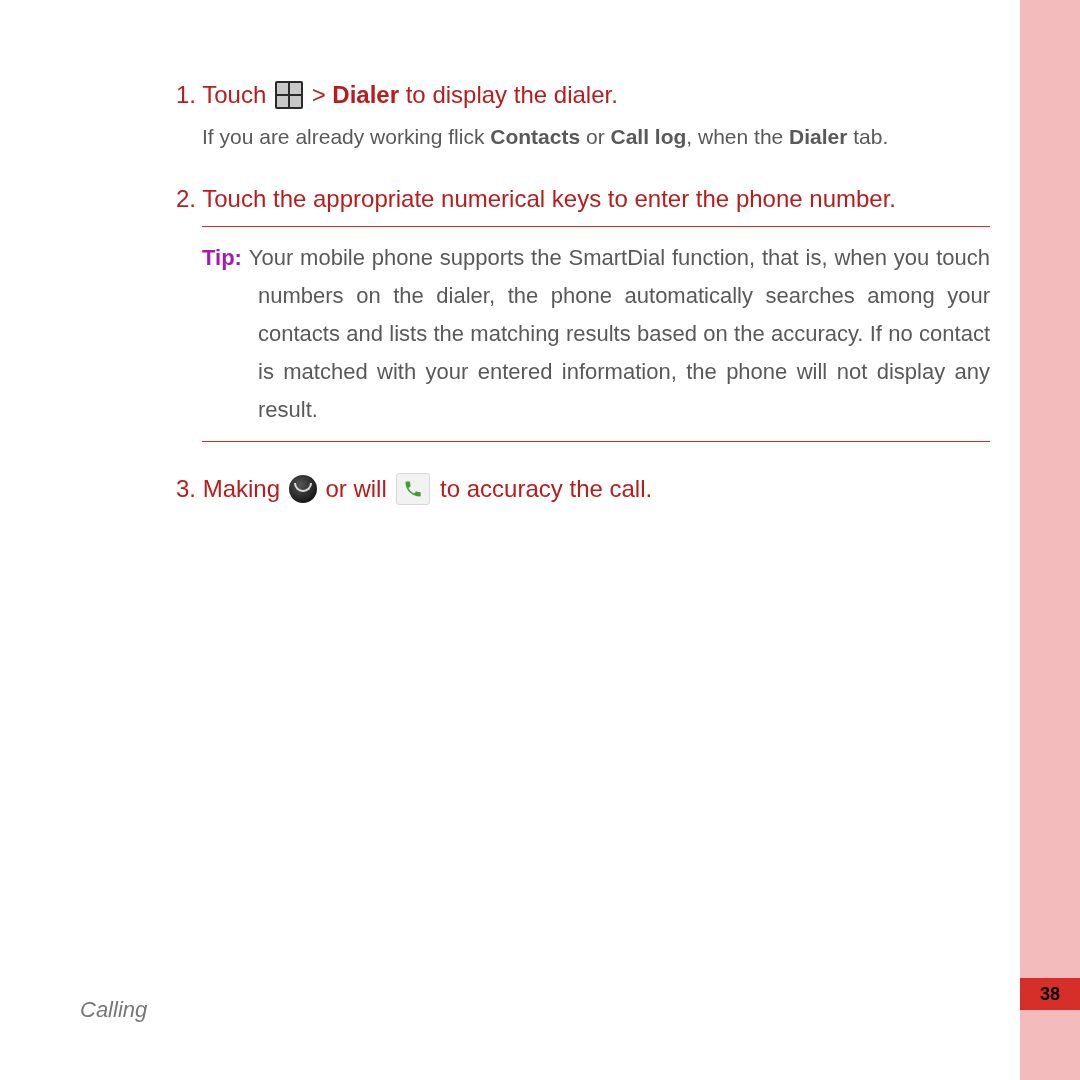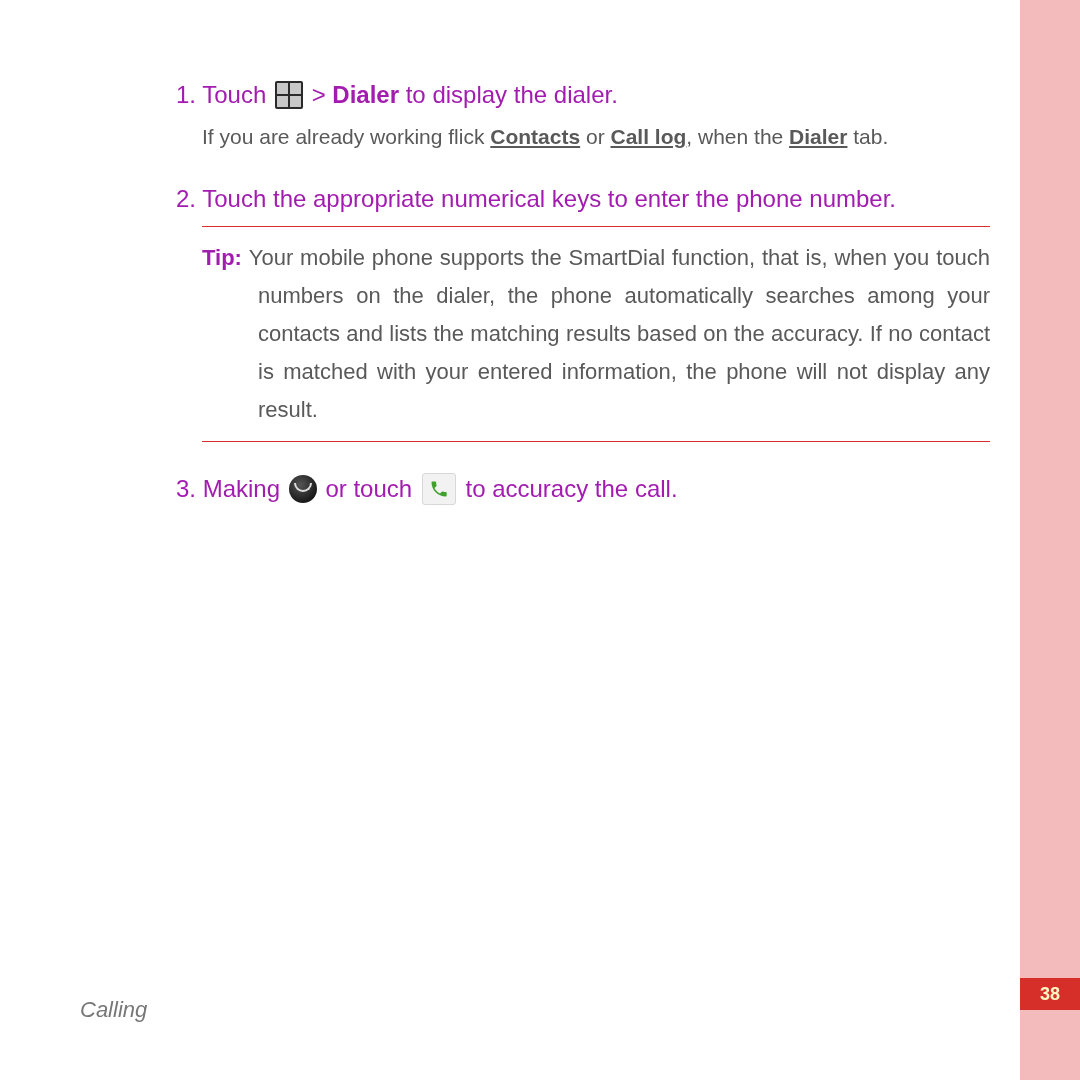--- a/index.html
+++ b/index.html
@@ -21,63 +21,63 @@
     height: 1080px;
     background: #f3bbbb;
   }
   .page-number-box {
     position: absolute;
     right: 0;
     bottom: 70px;
     width: 60px;
     height: 32px;
     background: #d62f29;
-    color: #fef9c3;
+    color: #000000;
     font-size: 18px;
     font-weight: bold;
     display: flex;
     align-items: center;
     justify-content: center;
   }
   .content {
     position: absolute;
     left: 80px;
     top: 78px;
     width: 920px;
   }
   .heading {
     font-size: 32px;
     color: #6b6b6b;
     word-spacing: 6px;
     margin-bottom: 38px;
   }
   .step {
     font-size: 24px;
-    color: #a21caf;
+    color: #b91c1c;
     line-height: 34px;
     margin-left: 122px;
     text-indent: -26px;
     padding-right: 40px;
     margin-bottom: 10px;
   }
   .step .num {
     display: inline;
   }
   .step-body {
     display: inline;
   }
   .subtext {
     font-size: 21px;
     color: #595959;
     line-height: 30px;
     margin-left: 122px;
     padding-right: 30px;
     margin-bottom: 30px;
   }
-  .subtext .bold { font-weight: bold; text-decoration: underline; }
+  .subtext .bold { font-weight: bold; }
   .tip-block {
     margin-left: 122px;
     margin-right: 10px;
     border-top: 1.5px solid #d62f29;
     border-bottom: 1.5px solid #d62f29;
     padding: 12px 0 12px 0;
     margin-bottom: 30px;
   }
   .tip-block .tip-label {
     color: #a21caf;
@@ -193,21 +193,21 @@
 
   <div class="tip-block">
     <div class="tip-text">
       <span class="tip-label">Tip:  </span><span>Your mobile phone supports the SmartDial function, that is, when you touch numbers on the dialer, the phone automatically searches among your contacts and lists the matching results based on the accuracy. If no contact is matched with your entered information, the phone will not display any result.</span>
     </div>
   </div>
 
   <div class="step">
     <span class="num">3.</span>
     <span class="step-body">
-      <span>Making </span><span class="icon-inline round-icon"></span><span> or touch </span><span class="icon-inline call-icon">
+      <span>Making </span><span class="icon-inline round-icon"></span><span> or will </span><span class="icon-inline call-icon">
           <svg width="20" height="20" viewBox="0 0 24 24">
             <path fill="#3fa02c" d="M6.6 10.8c1.4 2.8 3.8 5.1 6.6 6.6l2.2-2.2c.3-.3.7-.4 1.1-.3 1.2.4 2.4.6 3.7.6.6 0 1 .5 1 1V20c0 .6-.5 1-1 1C10.6 21 3 13.4 3 4c0-.6.5-1 1-1h3.5c.6 0 1 .5 1 1 0 1.3.2 2.5.6 3.7.1.4 0 .8-.3 1.1l-2.2 2z"></path>
           </svg>
         </span><span> to accuracy the call.</span>
     </span>
   </div>
 
 </div>
 
 <div class="footer-label">Calling</div>

